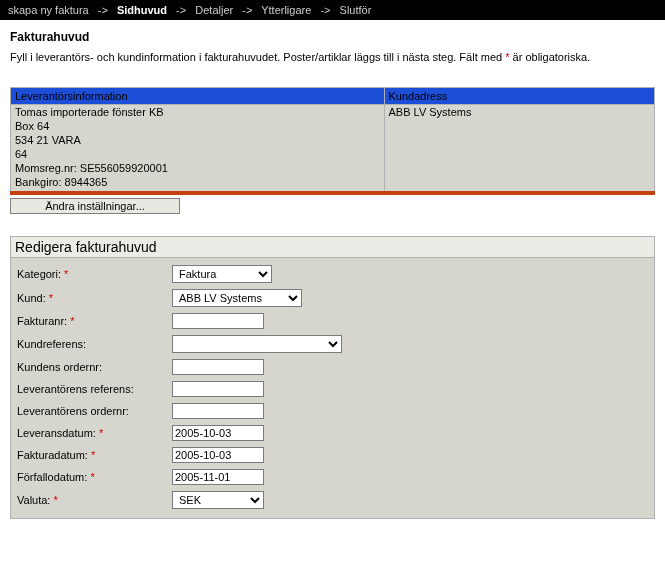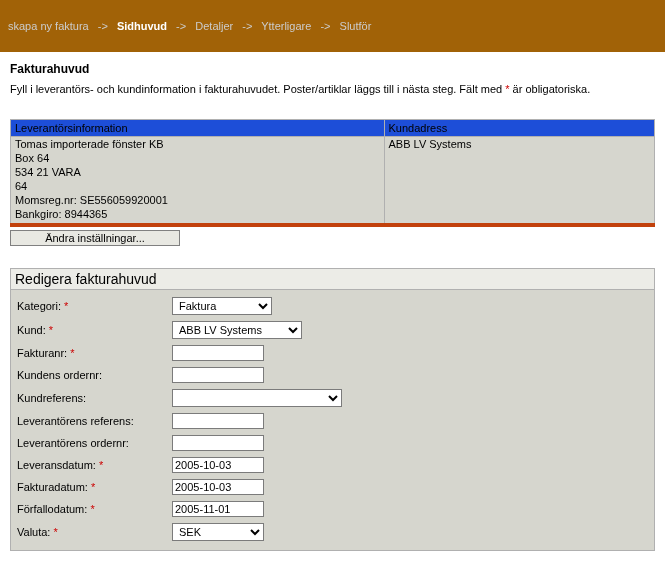--- a/index.html
+++ b/index.html
@@ -6,23 +6,23 @@
   body {
     margin: 0;
     padding: 0;
     font-family: Verdana, Arial, sans-serif;
     font-size: 11px;
     color: #000;
     background: #fff;
     width: 665px;
   }
   .wizard-bar {
-    background: #a16207;
+    background: #000000;
     color: #cccccc;
-    padding: 20px 8px;
+    padding: 4px 8px;
     font-size: 11px;
   }
   .wizard-bar .step {
     margin-right: 6px;
   }
   .wizard-bar .arrow {
     margin-right: 6px;
   }
   .wizard-bar .current {
     color: #ffffff;
@@ -194,30 +194,30 @@
           <select class="w-kund">
             <option>ABB LV Systems</option>
           </select>
         </td>
       </tr>
       <tr>
         <td class="label"><span>Fakturanr:</span> <span class="req">*</span></td>
         <td><input type="text" class="w-med" value="" style=""></td>
       </tr>
       <tr>
-        <td class="label"><span>Kundens ordernr:</span></td>
-        <td><input type="text" class="w-med" value="" style=""></td>
-      </tr>
-      <tr>
         <td class="label"><span>Kundreferens:</span></td>
         <td>
           <select class="w-ref">
             <option></option>
           </select>
         </td>
+      </tr>
+      <tr>
+        <td class="label"><span>Kundens ordernr:</span></td>
+        <td><input type="text" class="w-med" value="" style=""></td>
       </tr>
       <tr>
         <td class="label"><span>Leverantörens referens:</span></td>
         <td><input type="text" class="w-med" value="" style=""></td>
       </tr>
       <tr>
         <td class="label"><span>Leverantörens ordernr:</span></td>
         <td><input type="text" class="w-med" value="" style=""></td>
       </tr>
       <tr>

